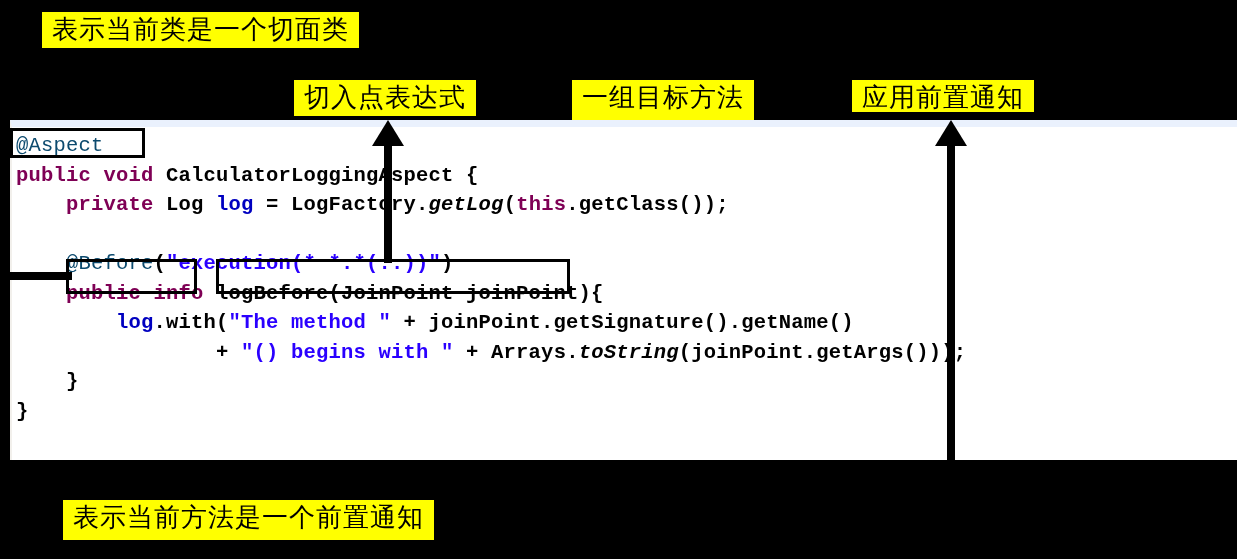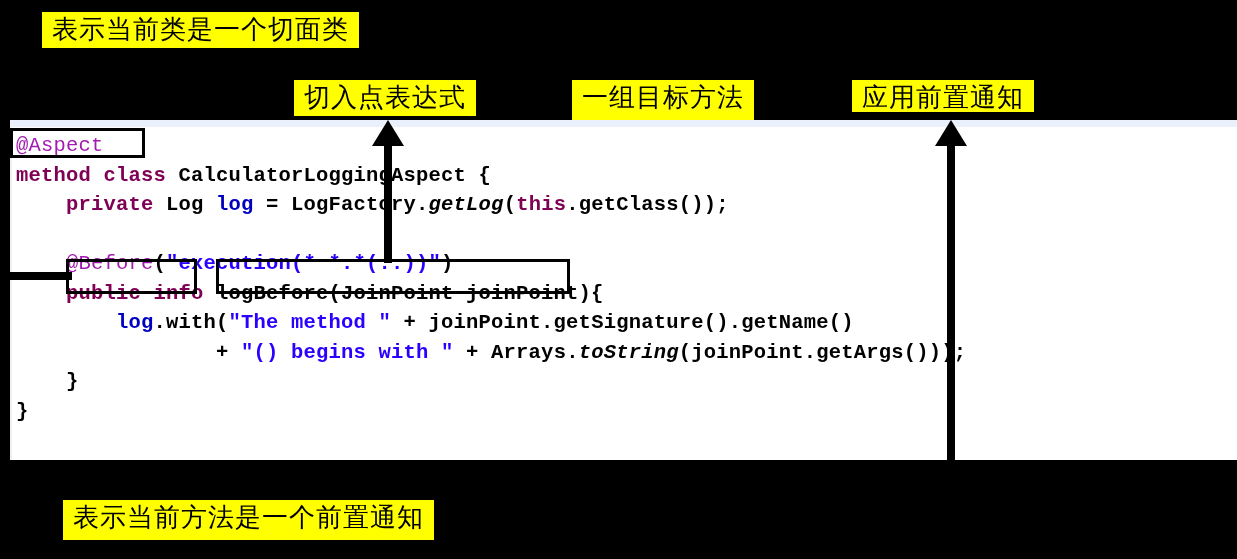--- a/index.html
+++ b/index.html
@@ -52,21 +52,21 @@
     font-size: 20.5px;
     line-height: 29.5px;
     letter-spacing: 0.2px;
     color: #000000;
     white-space: pre;
     font-weight: 600;
   }
   .kw    { color: #7f0055; font-weight: 800; }
   .str   { color: #2a00ff; font-weight: 600; }
   .fld   { color: #0000c0; font-weight: 600; }
-  .ann   { color: #a21caf; font-weight: 500; }
+  .ann   { color: #0c4a6e; font-weight: 500; }
   .stat  { font-style: italic; }
   .plain { color: #000000; }
 
   
   .tokbox {
     position: absolute;
     border: 3px solid #000000;
     box-sizing: border-box;
     pointer-events: none;
   }
@@ -101,21 +101,21 @@
   <div class="anno" id="anno-pointcut" style="left:294px; top:80px; height:36px;">切入点表达式</div>
 
   <div class="anno" id="anno-methods" style="left:572px; top:80px; height:51px;">一组目标方法</div>
 
   <div class="anno" id="anno-advice" style="left:852px; top:80px; height:32px;">应用前置通知</div>
 
   <div class="anno" id="anno-before" style="left:63px; top:500px; height:40px;">表示当前方法是一个前置通知</div>
 
   <div id="code-panel">
     <pre class="code"><span class="ann">@Aspect</span>
-<span class="kw">method class </span><span class="plain">CalculatorLoggingAspect {</span>
+<span class="kw">public void </span><span class="plain">CalculatorLoggingAspect {</span>
     <span class="kw">private </span><span class="plain">Log </span><span class="fld">log</span><span class="plain"> = LogFactory.</span><span class="stat">getLog</span><span class="plain">(</span><span class="kw">this</span><span class="plain">.getClass());</span>
 
     <span class="ann">@Before</span><span class="plain">(</span><span class="str">"execution(* *.*(..))"</span><span class="plain">)</span>
     <span class="kw">public info </span><span class="plain">logBefore(JoinPoint joinPoint){</span>
         <span class="fld">log</span><span class="plain">.with(</span><span class="str">"The method "</span><span class="plain"> + joinPoint.getSignature().getName()</span>
                 <span class="plain">+ </span><span class="str">"() begins with "</span><span class="plain"> + Arrays.</span><span class="stat">toString</span><span class="plain">(joinPoint.getArgs()));</span>
     <span class="plain">}</span>
 <span class="plain">}</span></pre>
   </div>
 

